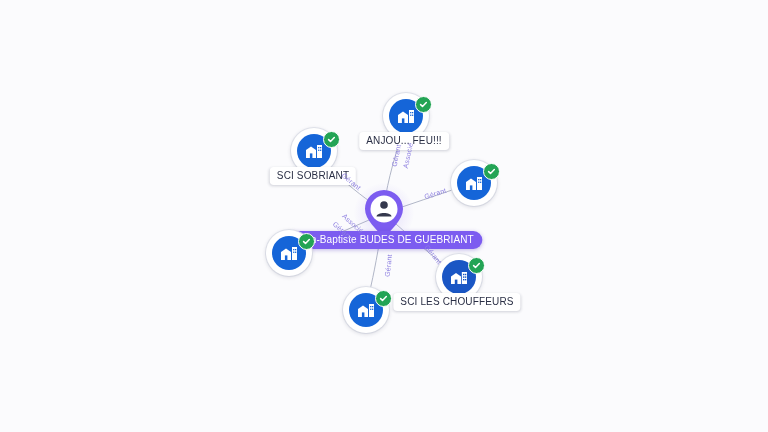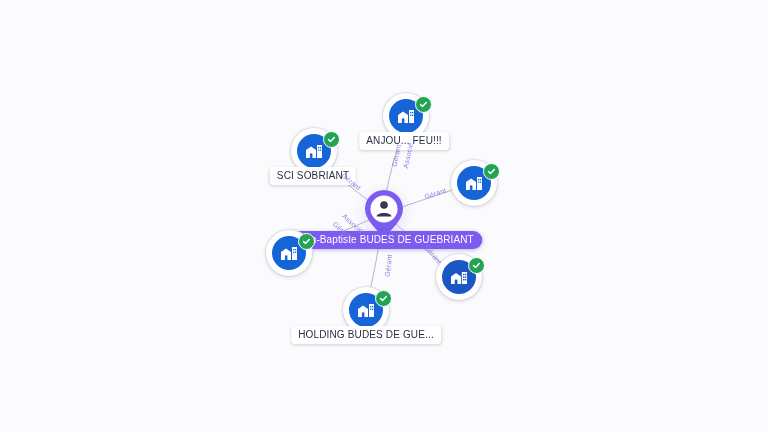--- a/index.html
+++ b/index.html
@@ -247,41 +247,41 @@
         <rect x="15.9" y="12" width="1.4" height="1.4" fill="#1a56c4"></rect>
         <rect x="5.8" y="12.6" width="2.6" height="4.4" fill="#1a56c4"></rect>
       </svg>
     </div>
     <div class="verified">
       <svg width="9" height="9" viewBox="0 0 9 9">
         <path d="M1.6 4.6 L3.5 6.4 L7.3 2.5" stroke="#ffffff" stroke-width="1.5" fill="none" stroke-linecap="round" stroke-linejoin="round"></path>
       </svg>
     </div>
   </div>
+  <div class="node-label" style="left:457px; top:293px;">SCI LES CHOUFFEURS</div>
 
   <div class="node" style="left:366px; top:310px;">
     <div class="co-halo"></div>
     <div class="co-disc">
       <svg width="20" height="20" viewBox="0 0 20 20">
         <path d="M2 17 L2 9 L7 5.5 L12 9 L12 17 Z" fill="#ffffff"></path>
         <path d="M13 17 L13 4 L18 4 L18 17 Z" fill="#ffffff"></path>
         <rect x="14.1" y="6" width="1.3" height="1.3" fill="#1565d8"></rect>
         <rect x="16" y="6" width="1.3" height="1.3" fill="#1565d8"></rect>
         <rect x="14.1" y="8.6" width="1.3" height="1.3" fill="#1565d8"></rect>
         <rect x="16" y="8.6" width="1.3" height="1.3" fill="#1565d8"></rect>
         <rect x="5.9" y="12.4" width="2.5" height="4.6" fill="#1565d8"></rect>
       </svg>
     </div>
     <div class="verified">
       <svg width="9" height="9" viewBox="0 0 9 9">
         <path d="M1.6 4.6 L3.5 6.4 L7.3 2.5" stroke="#ffffff" stroke-width="1.5" fill="none" stroke-linecap="round" stroke-linejoin="round"></path>
       </svg>
     </div>
   </div>
-  <div class="node-label" style="left:366px; top:326px;">HOLDING BUDES DE GUE...</div>
 
   <div class="node" style="left:289px; top:253px;">
     <div class="co-halo"></div>
     <div class="co-disc">
       <svg width="20" height="20" viewBox="0 0 20 20">
         <path d="M2 17 L2 9 L7 5.5 L12 9 L12 17 Z" fill="#ffffff"></path>
         <path d="M13 17 L13 4 L18 4 L18 17 Z" fill="#ffffff"></path>
         <rect x="14.1" y="6" width="1.3" height="1.3" fill="#1565d8"></rect>
         <rect x="16" y="6" width="1.3" height="1.3" fill="#1565d8"></rect>
         <rect x="14.1" y="8.6" width="1.3" height="1.3" fill="#1565d8"></rect>

